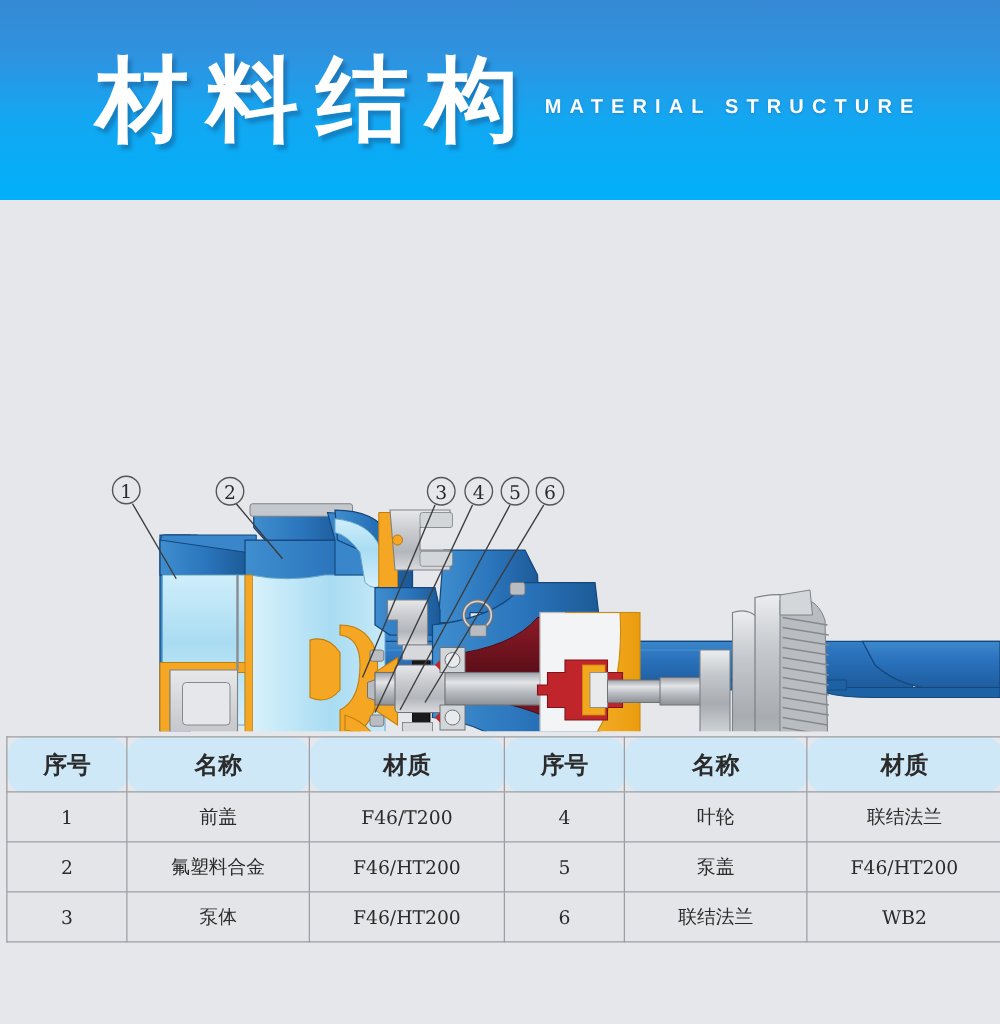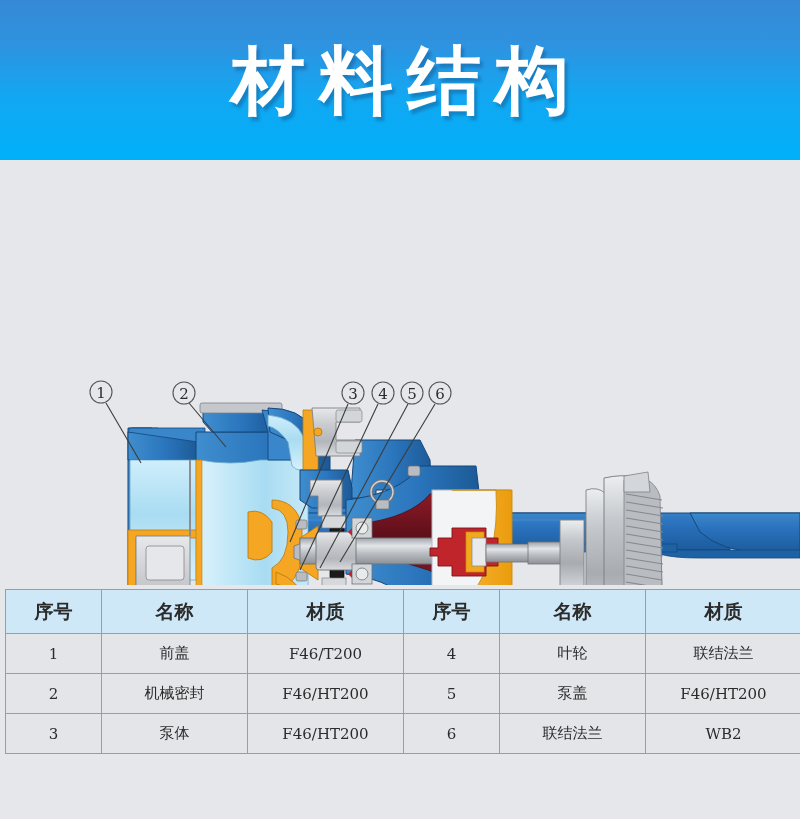--- a/index.html
+++ b/index.html
@@ -57,36 +57,38 @@
     border:1px solid #9a9da3;
     text-align:center;vertical-align:middle;
     color:#2b2b2b;
     padding:0;
   }
   table.spec th{
     background:#cfe8f7;
     height:43px;
     font-size:19px;font-weight:bold;
     font-family:"DejaVu Sans","Liberation Sans",sans-serif;
+    border-radius:14px;
   }
   table.spec td{
     background:#e4e5e9;
     height:39px;
     font-size:15px;font-weight:normal;
   }
   .col-no{width:95px;}
   .col-name{width:145px;}
   .col-mat{width:155px;}
 </style>
 </head>
 <body>
 
 <div class="banner">
   <div class="banner-inner">
     <div class="banner-title">材料结构</div>
+    <div class="banner-sub">MATERIAL STRUCTURE</div>
   </div>
 </div>
 
 <div class="diagram-area">
 <svg class="diagram-svg" width="800" height="425" viewBox="0 0 800 425" xmlns="http://www.w3.org/2000/svg">
   <defs>
     <linearGradient id="gBlue" x1="0" y1="0" x2="0" y2="1">
       <stop offset="0%" stop-color="#4a97d6"></stop>
           <stop offset="50%" stop-color="#2f7fc6"></stop>
           <stop offset="100%" stop-color="#1f5f9e"></stop>
@@ -361,21 +363,21 @@
       <tr>
         <td>1</td>
         <td>前盖</td>
         <td>F46/T200</td>
         <td>4</td>
         <td>叶轮</td>
         <td>联结法兰</td>
       </tr>
       <tr>
         <td>2</td>
-        <td>机械密封</td>
+        <td>氟塑料合金</td>
         <td>F46/HT200</td>
         <td>5</td>
         <td>泵盖</td>
         <td>F46/HT200</td>
       </tr>
       <tr>
         <td>3</td>
         <td>泵体</td>
         <td>F46/HT200</td>
         <td>6</td>

